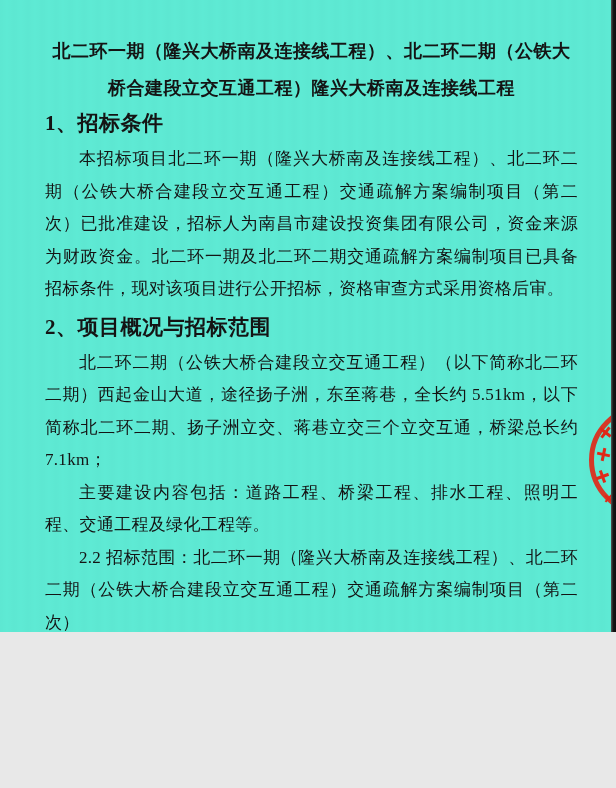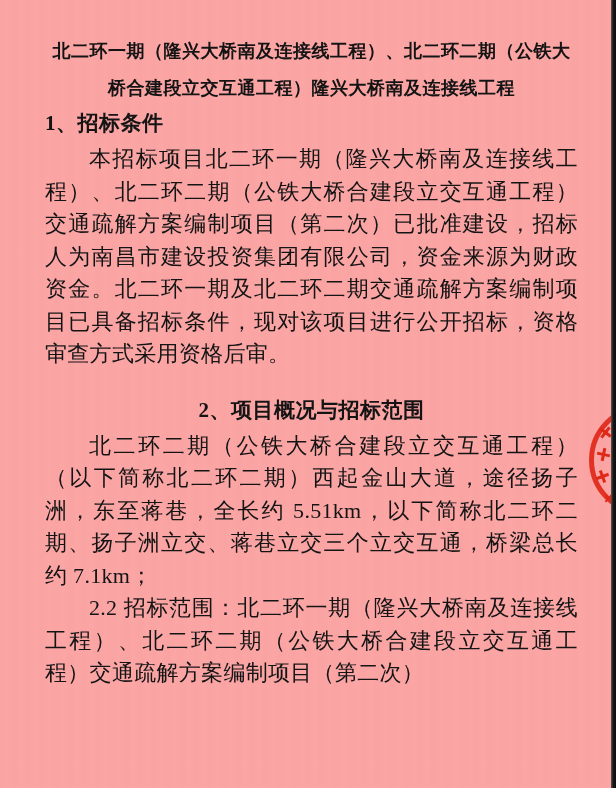--- a/index.html
+++ b/index.html
@@ -3,22 +3,22 @@
 <meta charset="utf-8">
 <style>
   html, body {
     margin: 0;
     padding: 0;
     background: #e8e8e8;
   }
   .page {
     position: relative;
     width: 616px;
-    height: 788px;
-    background: #fca5a5;
+    height: 632px;
+    background: #5eead4;
     overflow: hidden;
     font-family: "Liberation Serif", serif;
     color: #141414;
     box-sizing: border-box;
   }
   
   .page::after {
     content: "";
     position: absolute;
     inset: 0;
@@ -46,26 +46,25 @@
     letter-spacing: 0.5px;
   }
   .section-heading {
     font-weight: 700;
     font-size: 21px;
     line-height: 33px;
     margin: 0;
     letter-spacing: 0.5px;
   }
   .section-2 .section-heading {
-    margin-top: 23px;
-    text-align: center;
+    margin-top: 5px;
   }
   .body-para {
     margin: 0;
-    font-size: 22px;
+    font-size: 17px;
     line-height: 32.5px;
     text-indent: 2em;
     text-align: justify;
     letter-spacing: 0.3px;
   }
   .section .body-para:first-of-type {
     margin-top: 3px;
   }
   
   .scan-edge {
@@ -132,20 +131,21 @@
     </div>
 
     <div class="section section-1">
       <h2 class="section-heading">1、招标条件</h2>
       <p class="body-para">本招标项目北二环一期（隆兴大桥南及连接线工程）、北二环二期（公铁大桥合建段立交互通工程）交通疏解方案编制项目（第二次）已批准建设，招标人为南昌市建设投资集团有限公司，资金来源为财政资金。北二环一期及北二环二期交通疏解方案编制项目已具备招标条件，现对该项目进行公开招标，资格审查方式采用资格后审。</p>
     </div>
 
     <div class="section section-2">
       <h2 class="section-heading">2、项目概况与招标范围</h2>
       <p class="body-para">北二环二期（公铁大桥合建段立交互通工程）（以下简称北二环二期）西起金山大道，途径扬子洲，东至蒋巷，全长约 5.51km，以下简称北二环二期、扬子洲立交、蒋巷立交三个立交互通，桥梁总长约 7.1km；</p>
+      <p class="body-para">主要建设内容包括：道路工程、桥梁工程、排水工程、照明工程、交通工程及绿化工程等。</p>
       <p class="body-para">2.2 招标范围：北二环一期（隆兴大桥南及连接线工程）、北二环二期（公铁大桥合建段立交互通工程）交通疏解方案编制项目（第二次）</p>
 
     </div>
 
   </div>
 
   <div class="stamp"></div>
   <span class="seal-frag frag-1"></span>
   <span class="seal-frag frag-2"></span>
   <span class="seal-frag frag-3"></span>

